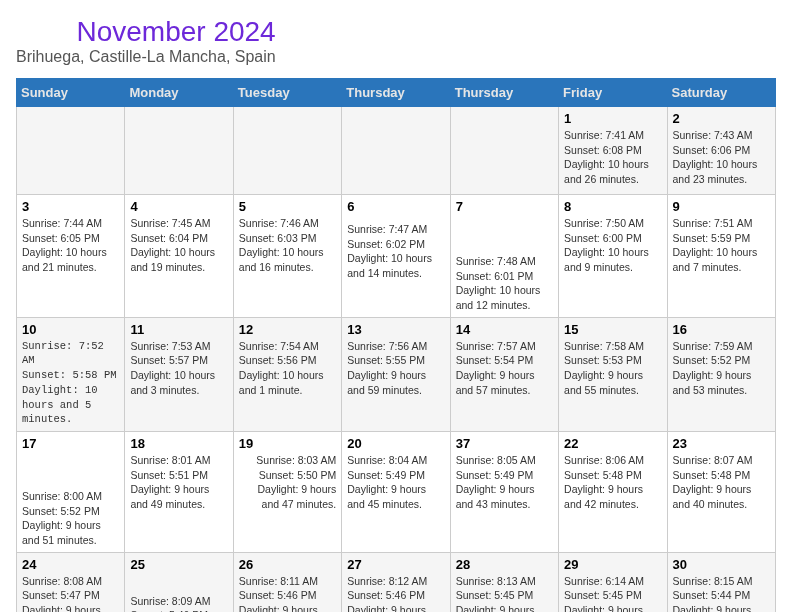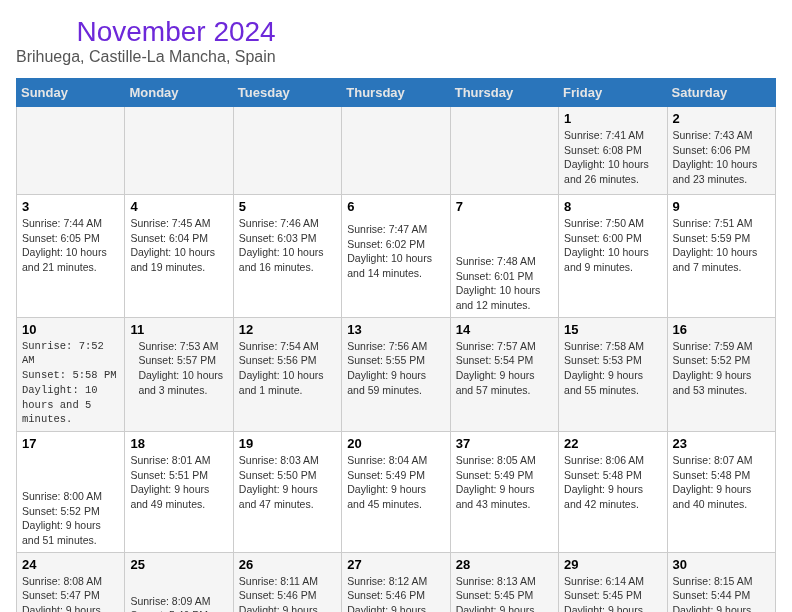--- a/index.html
+++ b/index.html
@@ -164,21 +164,21 @@
       </tr>
       <tr>
         <td>
           <span class="day-number">10</span>
           <div class="day-info" style="white-space: pre-line; font-family: Liberation Mono, monospace;">Sunrise: 7:52 AM
 Sunset: 5:58 PM
 Daylight: 10 hours and 5 minutes.</div>
         </td>
         <td>
           <span class="day-number">11</span>
-          <div class="day-info" style="white-space: pre-line; margin-left: 8px;">Sunrise: 7:53 AM
+          <div class="day-info" style="white-space: pre-line;">Sunrise: 7:53 AM
 Sunset: 5:57 PM
 Daylight: 10 hours and 3 minutes.</div>
         </td>
         <td>
           <span class="day-number">12</span>
           <div class="day-info" style="white-space: pre-line;">Sunrise: 7:54 AM
 Sunset: 5:56 PM
 Daylight: 10 hours and 1 minute.</div>
         </td>
         <td>
@@ -214,21 +214,21 @@
 Daylight: 9 hours and 51 minutes.</div>
         </td>
         <td>
           <span class="day-number">18</span>
           <div class="day-info" style="white-space: pre-line;">Sunrise: 8:01 AM
 Sunset: 5:51 PM
 Daylight: 9 hours and 49 minutes.</div>
         </td>
         <td>
           <span class="day-number">19</span>
-          <div class="day-info" style="white-space: pre-line;">Sunrise: 8:03 AM
+          <div class="day-info" style="white-space: pre-line; text-align: right;">Sunrise: 8:03 AM
 Sunset: 5:50 PM
 Daylight: 9 hours and 47 minutes.</div>
         </td>
         <td>
           <span class="day-number">20</span>
           <div class="day-info" style="white-space: pre-line;">Sunrise: 8:04 AM
 Sunset: 5:49 PM
 Daylight: 9 hours and 45 minutes.</div>
         </td>
         <td>

